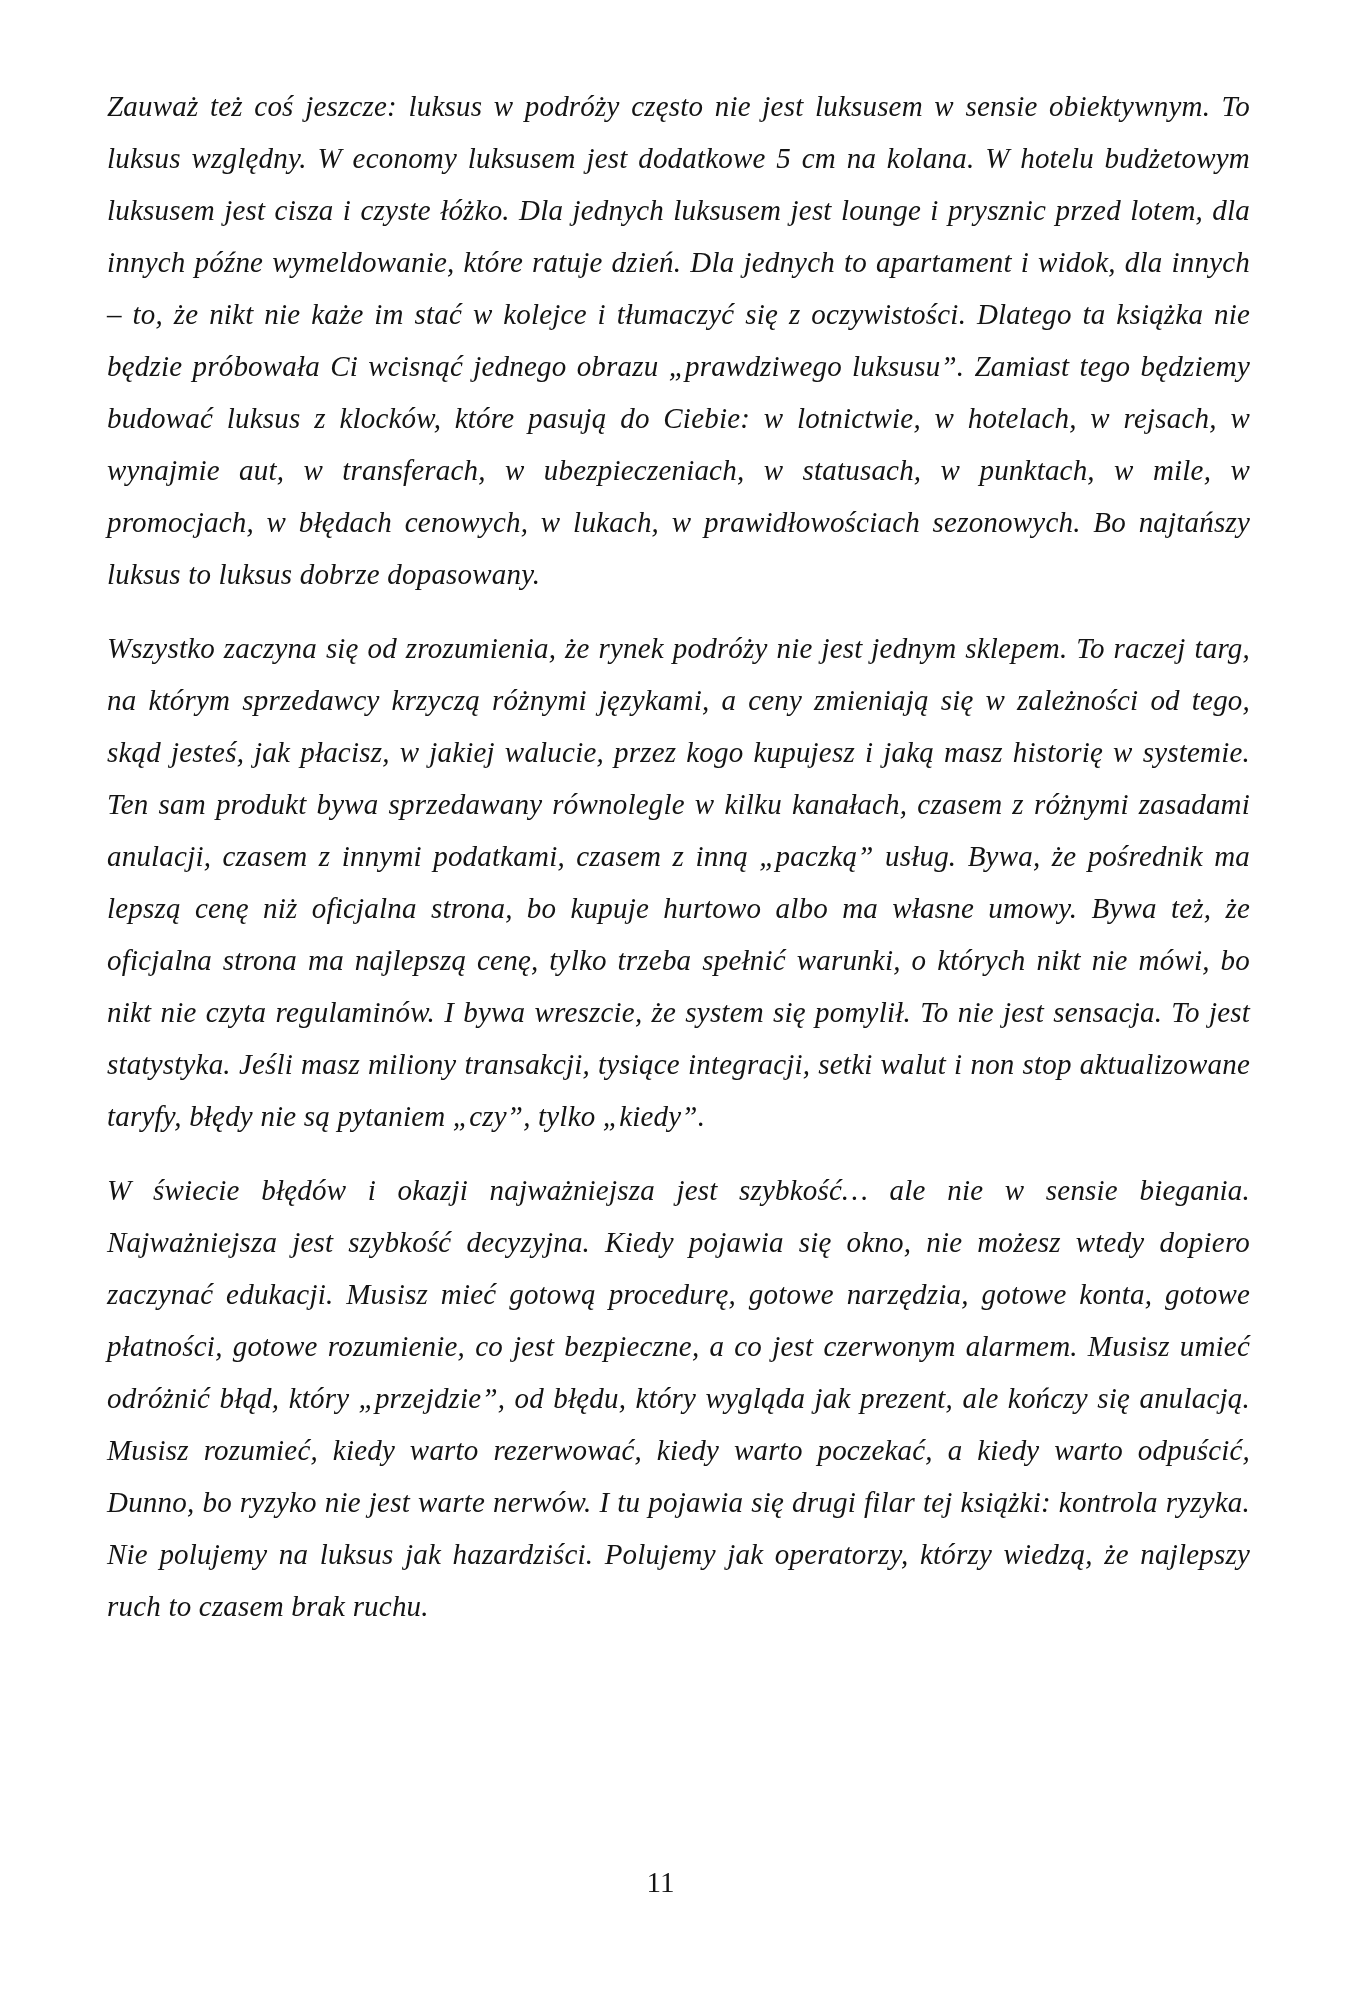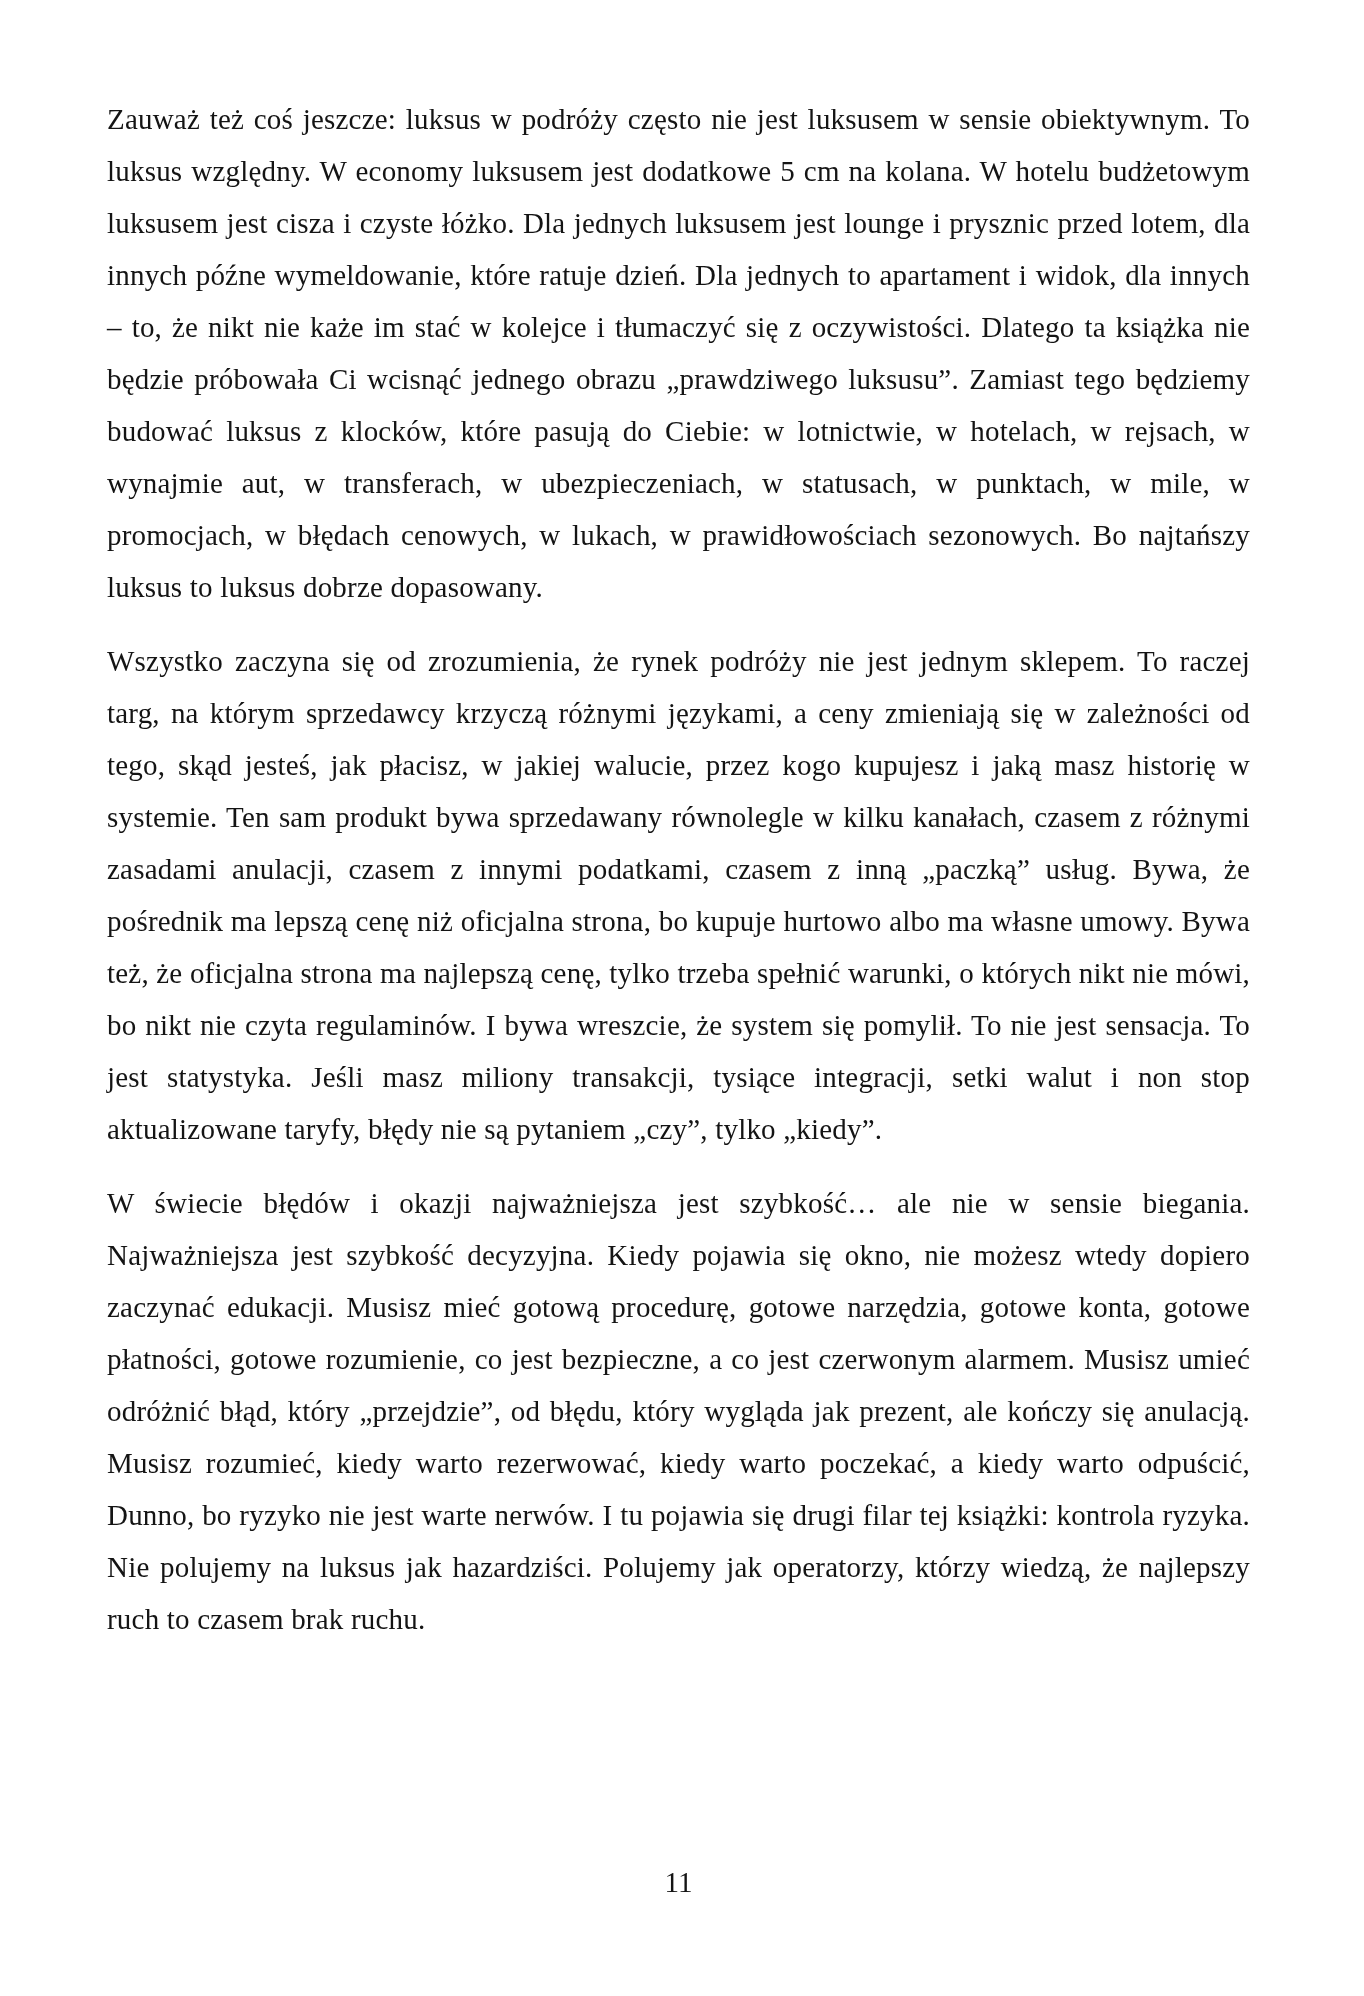--- a/index.html
+++ b/index.html
@@ -13,37 +13,38 @@
     height: 1996px;
     background: #ffffff;
     font-family: "Liberation Serif", "DejaVu Serif", serif;
     color: #141414;
     overflow: hidden;
     box-sizing: border-box;
   }
   .text-block {
     position: absolute;
     left: 107px;
-    top: 93px;
+    top: 80px;
     width: 1143px;
+    font-style: italic;
   }
   .text-block p {
     margin: 0 0 22px 0;
     font-size: 29px;
     line-height: 52px;
     text-align: justify;
     text-justify: inter-word;
     letter-spacing: 0.2px;
   }
   .text-block p:last-child {
     margin-bottom: 0;
   }
   .page-number {
     position: absolute;
-    left: 107px;
+    left: 89px;
     width: 1143px;
     top: 1856px;
     text-align: center;
     font-size: 29px;
     line-height: 52px;
   }
 </style>
 </head>
 <body>
 

